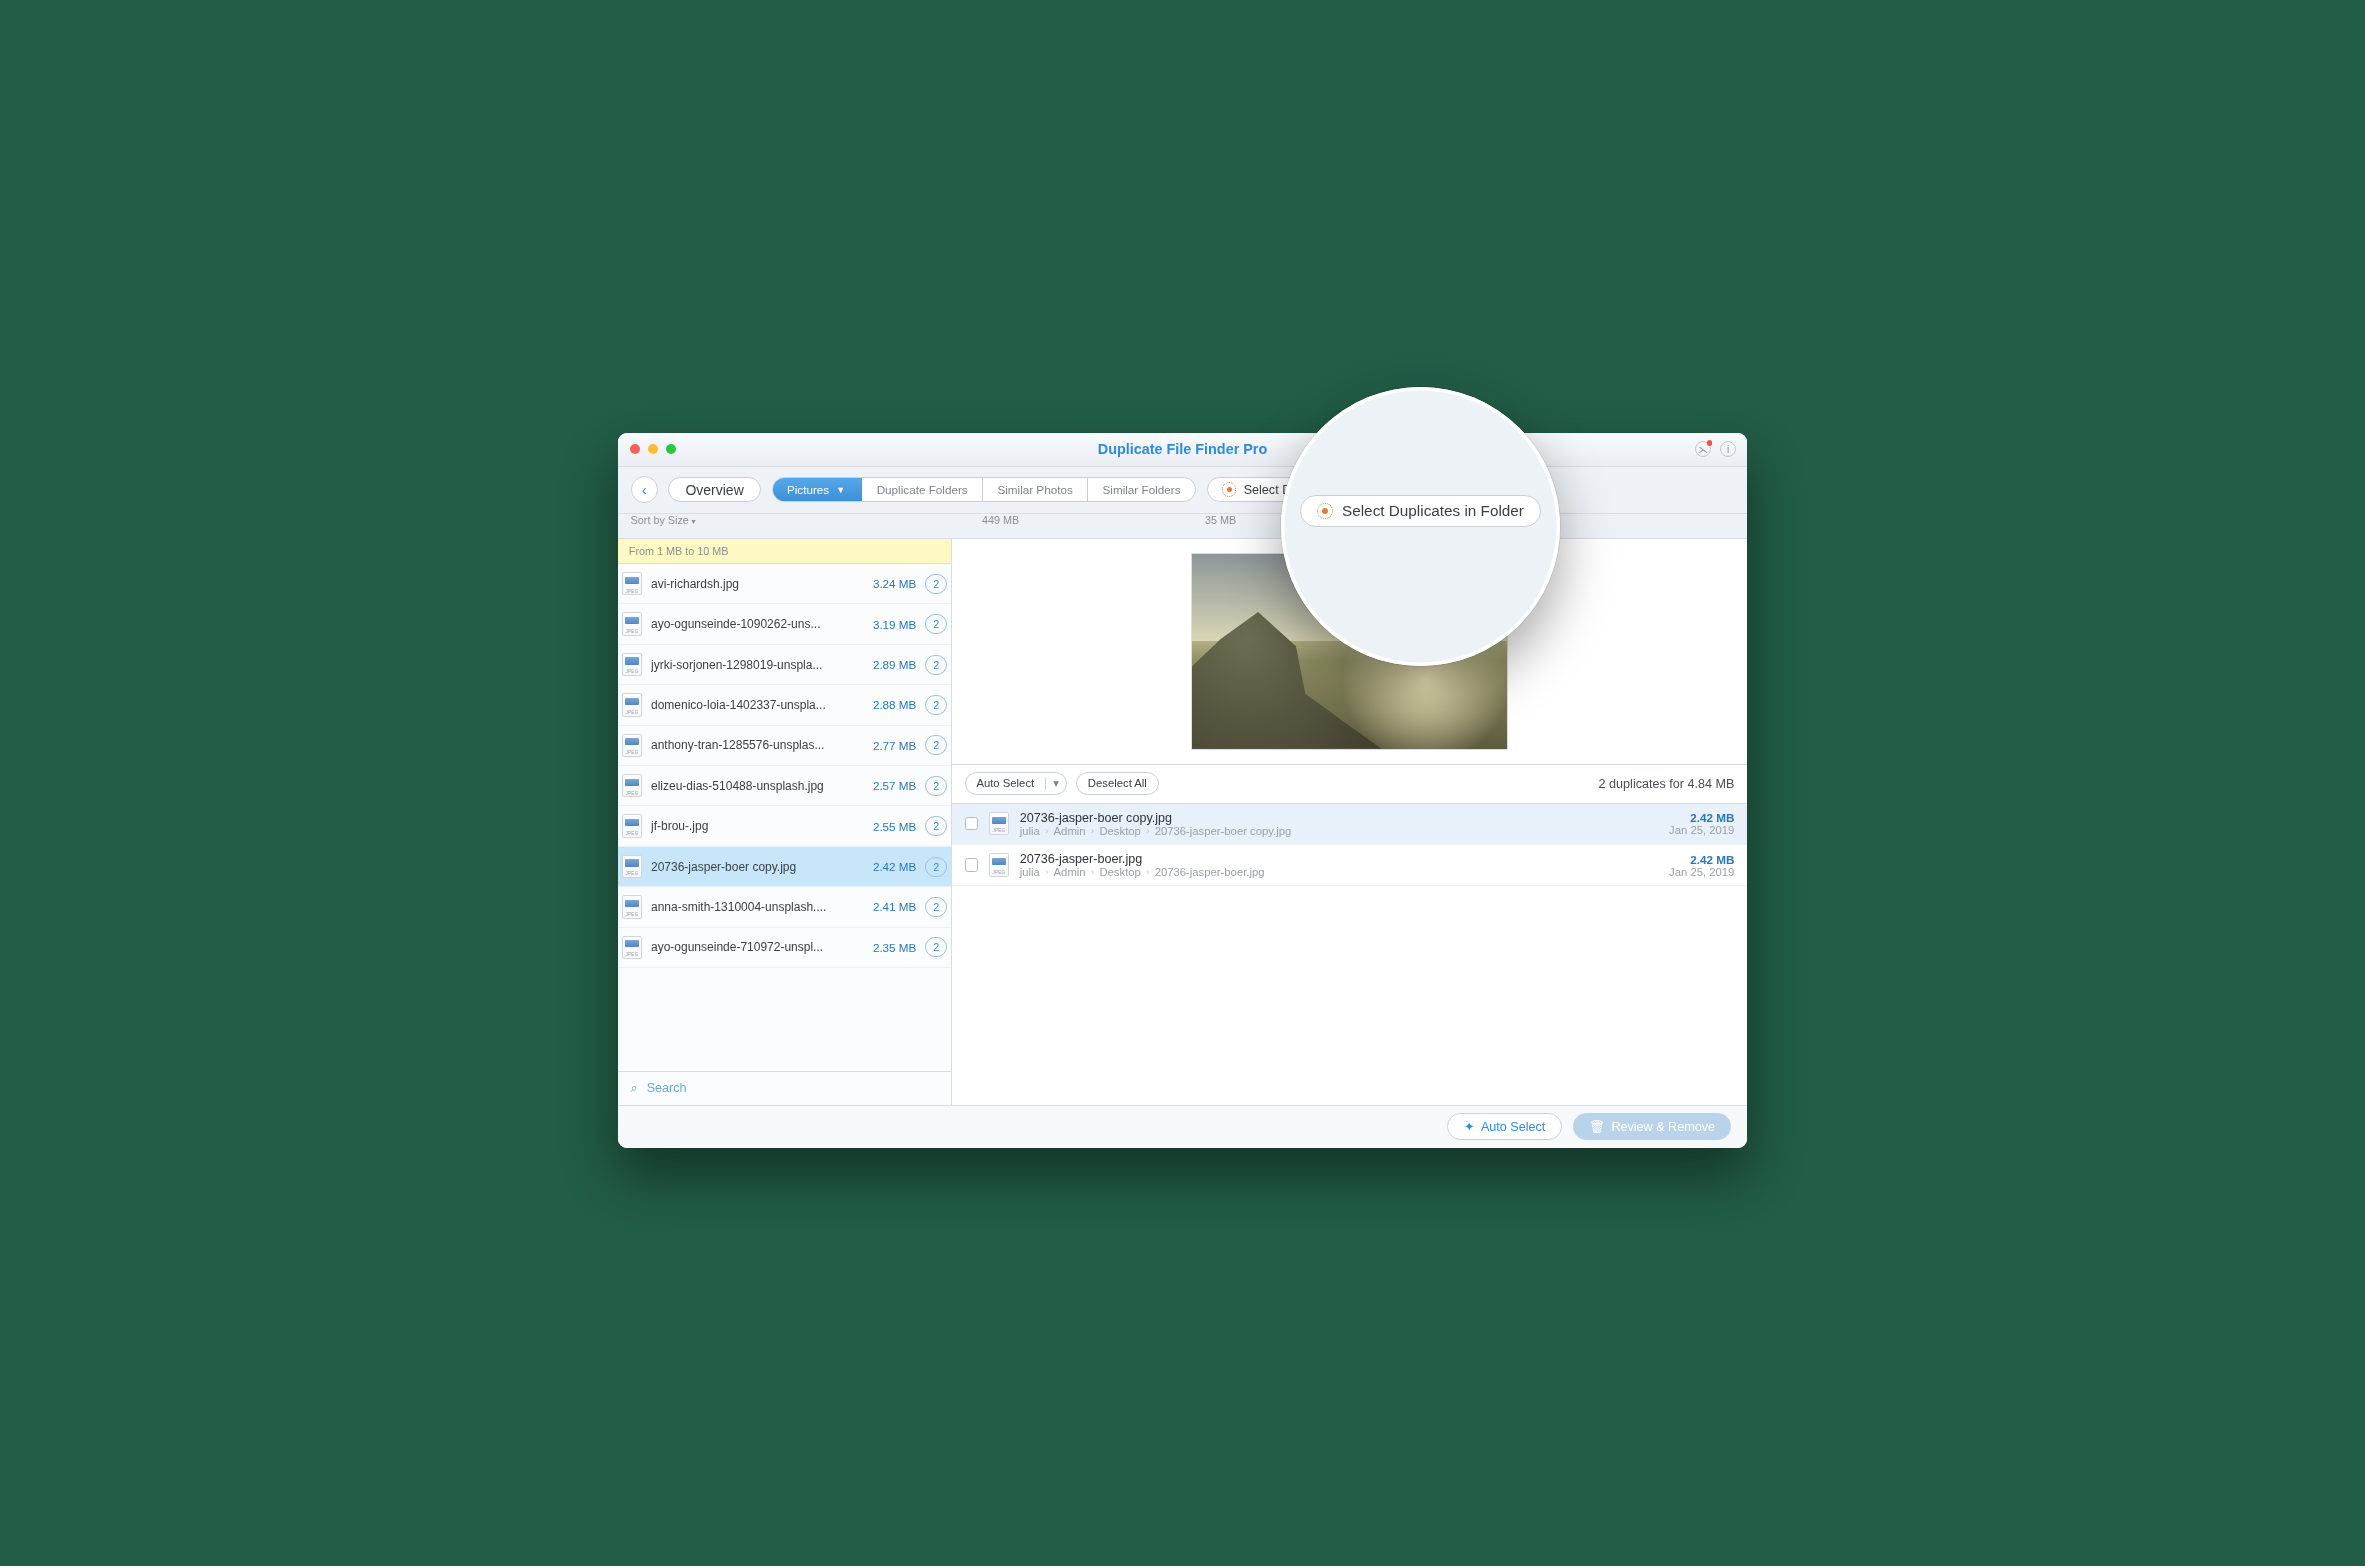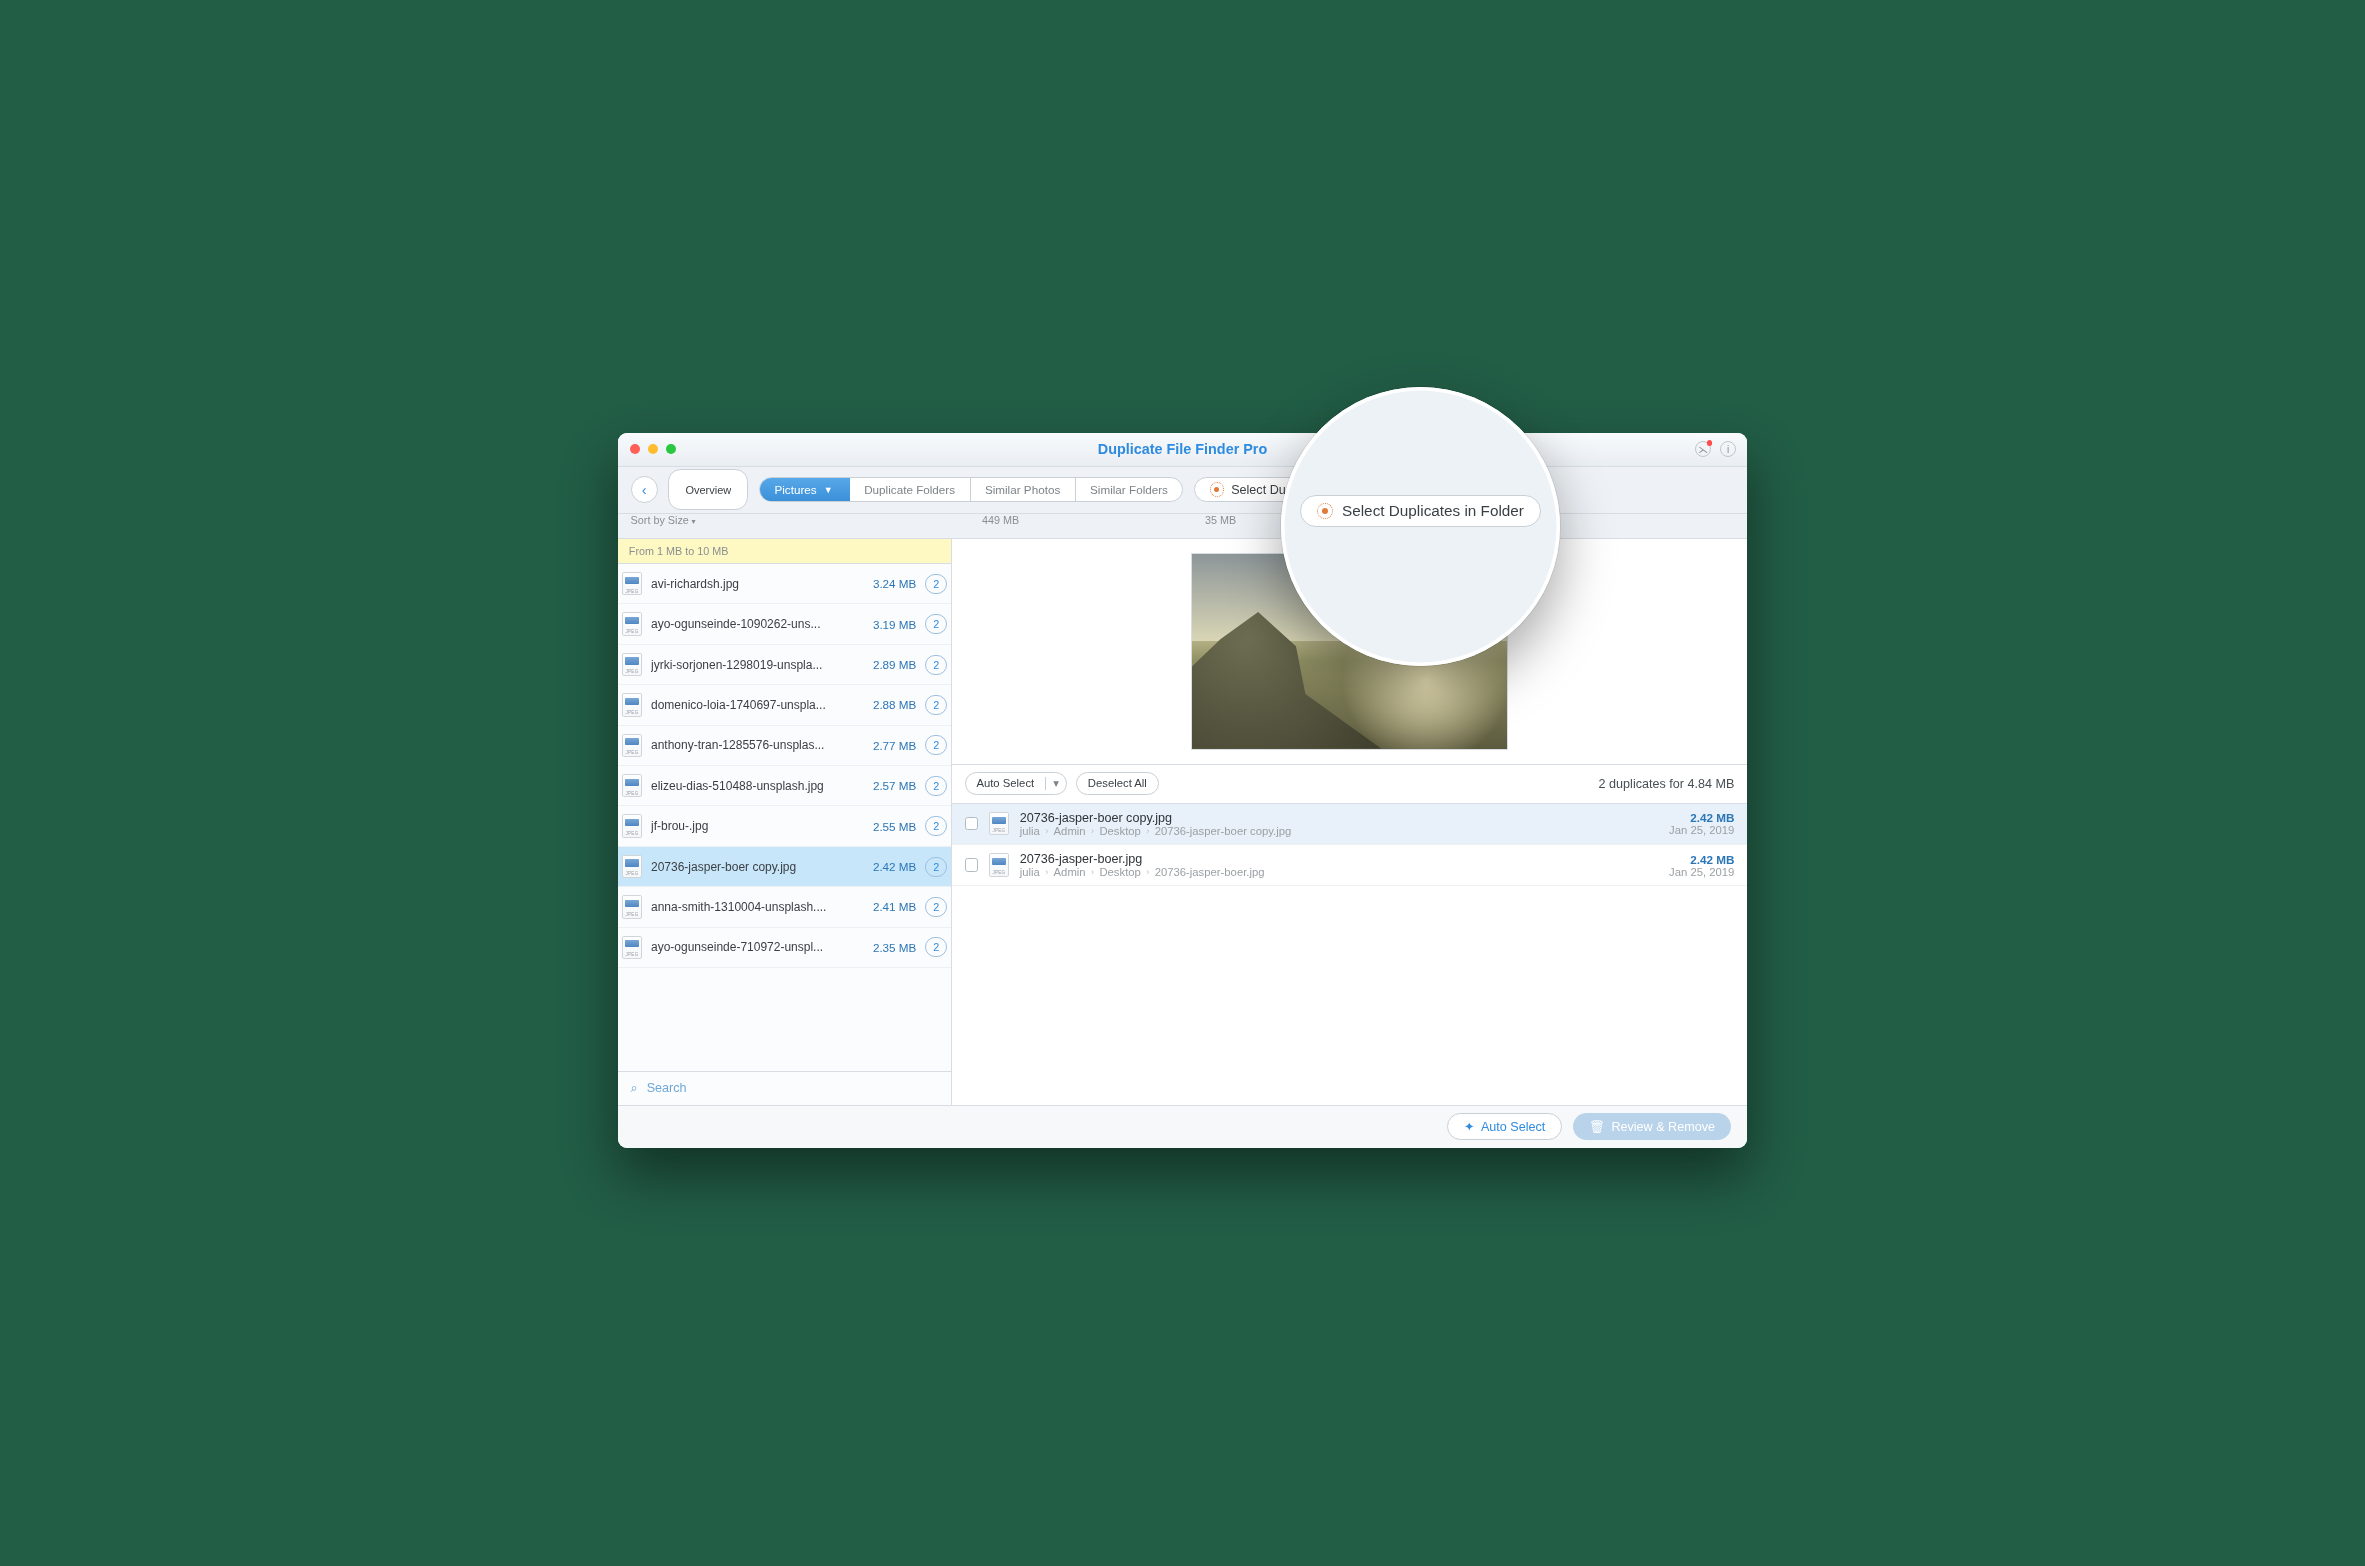--- a/index.html
+++ b/index.html
@@ -50,21 +50,21 @@
   .titleicons{margin-left:auto;margin-right:10.8px;display:flex;gap:9px;align-items:center}
   .titleicons .tic{width:16px;height:16px;border:0.9px solid #c0c6cb;border-radius:50%;display:flex;align-items:center;justify-content:center;font-size:10px;color:#8a8f92;position:relative}
   .tic.rss::after{content:"";position:absolute;top:-1.8px;right:-1.8px;width:5.4px;height:5.4px;background:#ff4b4b;border-radius:50%}
   
   .toolbar{
     flex:0 0 47px;background:var(--bg-toolbar);
     border-bottom:0.9px solid var(--border);
     display:flex;align-items:center;gap:10.8px;padding:0 12.6px;
   }
   .backbtn{width:27px;height:27px;border:0.9px solid var(--pill-border);border-radius:50%;background:#fff;display:flex;align-items:center;justify-content:center;color:var(--accent);font-size:14.4px}
-  .pill{height:41px;border:0.9px solid var(--pill-border);background:#fff;border-radius:12.6px;padding:0 16px;display:flex;align-items:center;font-size:11px;color:var(--text)}
+  .pill{height:25px;border:0.9px solid var(--pill-border);background:#fff;border-radius:12.6px;padding:0 16px;display:flex;align-items:center;font-size:14px;color:var(--text)}
   .tabs{display:flex;background:#fff;border:0.9px solid var(--pill-border);border-radius:12.6px;height:25px;overflow:hidden}
   .tab{padding:0 14.4px;display:flex;align-items:center;font-size:11.7px;color:#7e8489;border-right:0.9px solid var(--pill-border)}
   .tab:last-child{border-right:none}
   .tab.active{background:linear-gradient(#57a8e8,#3b90d9);color:#fff;border:none;padding-right:17px}
   .tab.active .chev{margin-left:7.2px;font-size:9px}
   .selbtn{height:25px;border:0.9px solid var(--pill-border);background:#fff;border-radius:12.6px;padding:0 14.4px;display:flex;align-items:center;gap:7.2px;font-size:12.6px;color:#3a3f44}
   .mergebtn{color:#2fae62}
   .target-ic{width:14.4px;height:14.4px;border:1.8px dotted #e07a3a;border-radius:50%;position:relative}
   .target-ic::after{content:"";position:absolute;inset:3.6px;background:#e07a3a;border-radius:50%}
   .mergeic{font-size:15.3px;color:#2fae62;position:relative;top:-0.9px}
@@ -196,21 +196,21 @@
               <div class="badge">2</div>
             </div>
             <div class="frow">
               <div class="fileicon"></div>
               <div class="fname">jyrki-sorjonen-1298019-unspla...</div>
               <div class="fsize">2.89 MB</div>
               <div class="badge">2</div>
             </div>
             <div class="frow">
               <div class="fileicon"></div>
-              <div class="fname">domenico-loia-1740697-unspla...</div>
+              <div class="fname">domenico-loia-1402337-unspla...</div>
               <div class="fsize">2.88 MB</div>
               <div class="badge">2</div>
             </div>
             <div class="frow">
               <div class="fileicon"></div>
               <div class="fname">anthony-tran-1285576-unsplas...</div>
               <div class="fsize">2.77 MB</div>
               <div class="badge">2</div>
             </div>
             <div class="frow">

